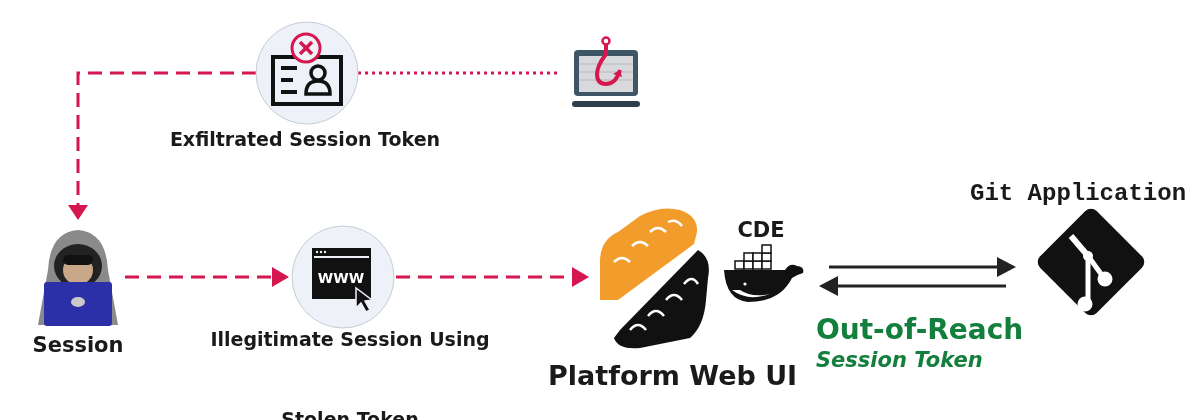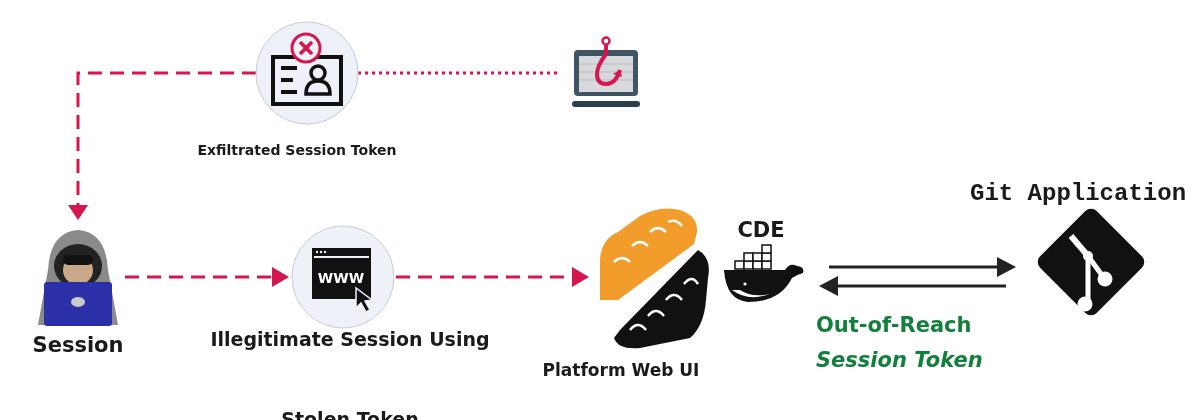--- a/index.html
+++ b/index.html
@@ -113,27 +113,27 @@
     <rect x="1051" y="222" width="80" height="80" rx="8" fill="#111" transform="rotate(45 1091 262)"></rect>
     <line x1="1071" y1="236" x2="1088" y2="256" stroke="#ffffff" stroke-width="6"></line>
     <line x1="1088" y1="256" x2="1088" y2="302" stroke="#ffffff" stroke-width="5"></line>
     <line x1="1088" y1="256" x2="1104" y2="278" stroke="#ffffff" stroke-width="5"></line>
     <circle cx="1088" cy="256" r="5" fill="#ffffff"></circle>
     <circle cx="1105" cy="279" r="7.5" fill="#ffffff"></circle>
     <circle cx="1085" cy="304" r="7.5" fill="#ffffff"></circle>
   </g>
 </svg>
 
-<div class="label" style="left:152px; top:128px; width:290px; font-size:14px;margin-top:14px;">Exfiltrated Session Token</div>
+<div class="label" style="left:160px; top:128px; width:290px; font-size:19px;">Exfiltrated Session Token</div>
 
 <div class="label" style="left:8px; top:333px; width:140px; font-size:21px;">Session</div>
 
 <div class="label" style="left:200px; top:328px; width:300px; font-size:19px;">Illegitimate Session Using</div>
 <div class="label" style="left:200px; top:368px; width:300px; font-size:19px;margin-top:40px;">Stolen Token</div>
 
-<div class="label" style="left:506px; top:360px; width:230px; font-size:17px;">Platform Web UI</div>
+<div class="label" style="left:548px; top:360px; width:230px; font-size:27px;">Platform Web UI</div>
 
 <div class="label" style="left:716px; top:218px; width:90px; font-size:21px;">CDE</div>
 
 <div class="label" style="left:970px; top:180px; width:215px; font-size:24px;font-family:Liberation Mono, monospace;">Git Application</div>
 
-<div class="label green" style="left:816px; top:313px; font-size:21px;">Out-of-Reach</div>
+<div class="label green" style="left:816px; top:313px; font-size:28px;">Out-of-Reach</div>
 <div class="label green" style="left:816px; top:348px; font-size:21px;font-style:italic;">Session Token</div>
 
 </body></html>

